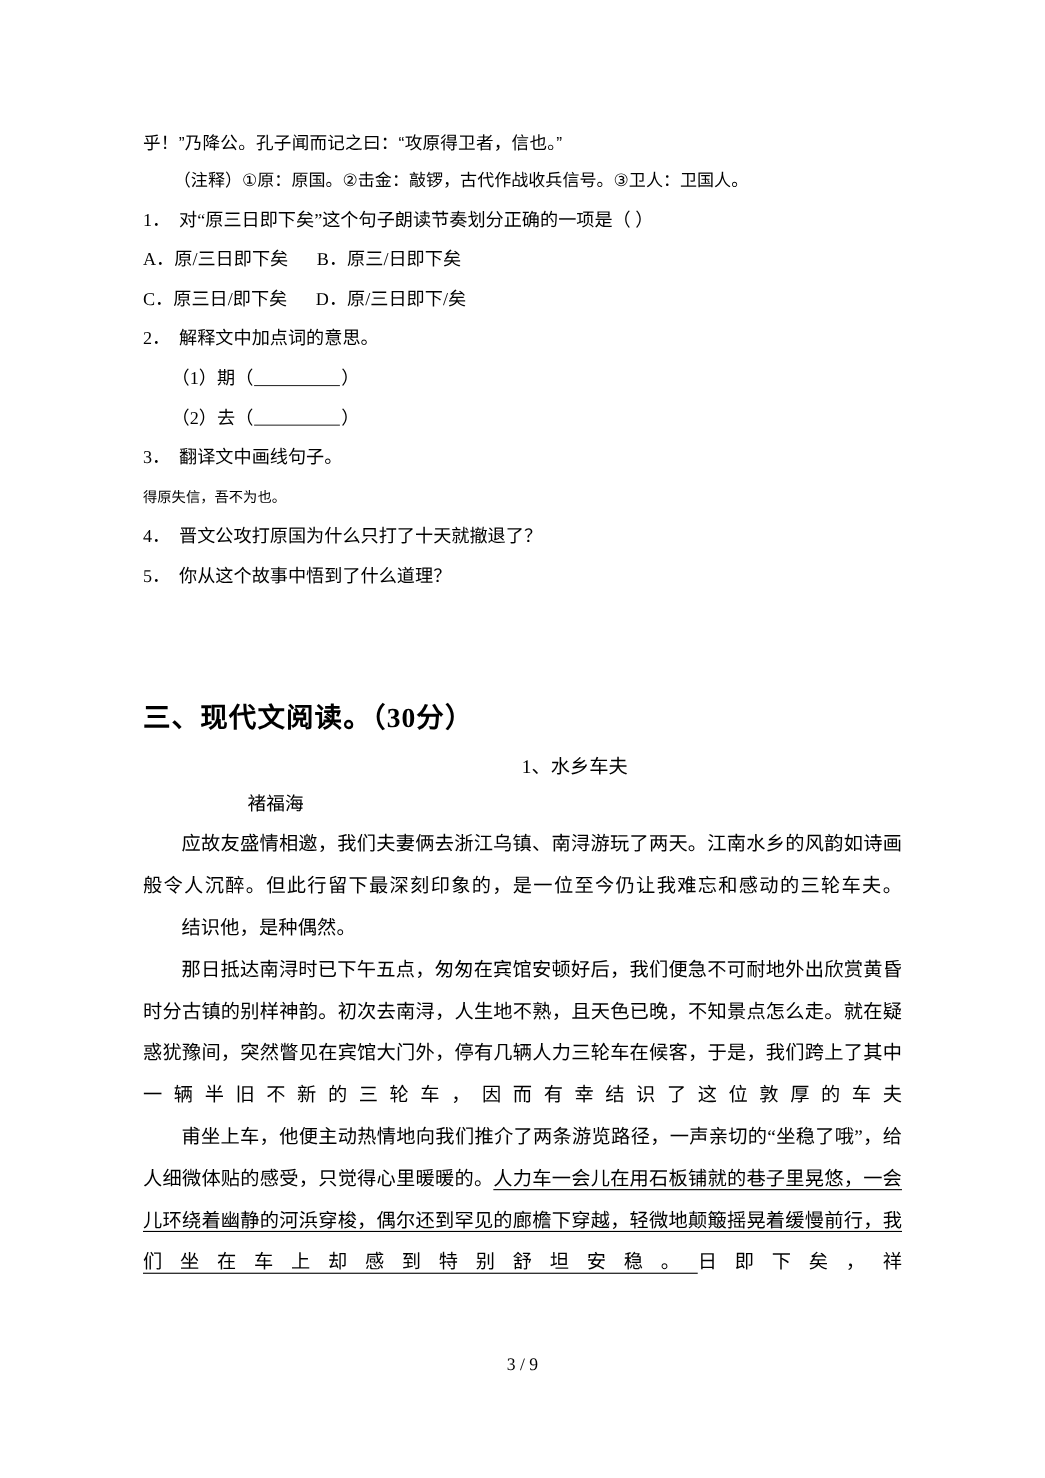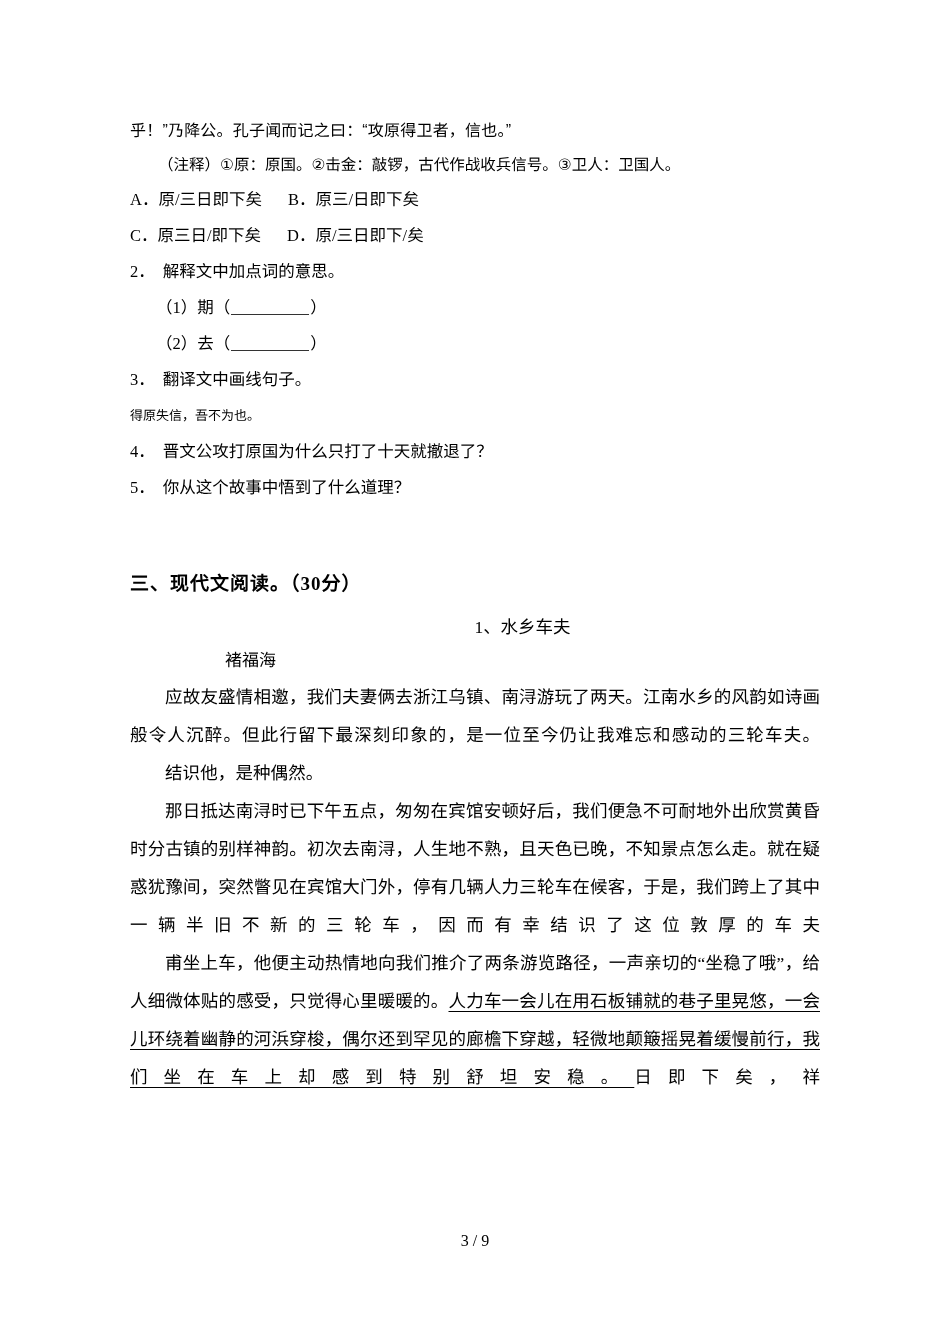--- a/index.html
+++ b/index.html
@@ -97,25 +97,25 @@
   }
 
   .plain {
     font-size: 13px;
     line-height: 36px;
     white-space: nowrap;
   }
 
   
   .section-heading {
-    font-size: 19px;
+    font-size: 25px;
     font-weight: bold;
     line-height: 40px;
     letter-spacing: 1px;
-    margin-top: 58px;
+    margin-top: 92px;
     white-space: nowrap;
   }
 
   .article-title {
     font-size: 17.5px;
     line-height: 34px;
     text-align: center;
     padding-left: 95px;
     margin-top: 6px;
   }
@@ -151,20 +151,23 @@
 <body>
 
 <div class="page">
   <div class="content">
 
     <div class="line hei">乎！”乃降公。孔子闻而记之曰：“攻原得卫者，信也。”</div>
 
 
     <div class="notes">（注释）①原：原国。②击金：敲锣，古代作战收兵信号。③卫人：卫国人。</div>
 
+    <div class="q">
+      <span class="q-num">1．</span><span class="q-gap"></span><span>对“原三日即下矣”这个句子朗读节奏划分正确的一项是（        ）</span>
+    </div>
 
     <div class="opts">
       <span>A．</span><span>原/三日即下矣</span><span class="opt-sep"></span><span>B．</span><span>原三/日即下矣</span>
     </div>
 
     <div class="opts">
       <span>C．</span><span>原三日/即下矣</span><span class="opt-sep"></span><span>D．</span><span>原/三日即下/矣</span>
     </div>
 
     <div class="q">

